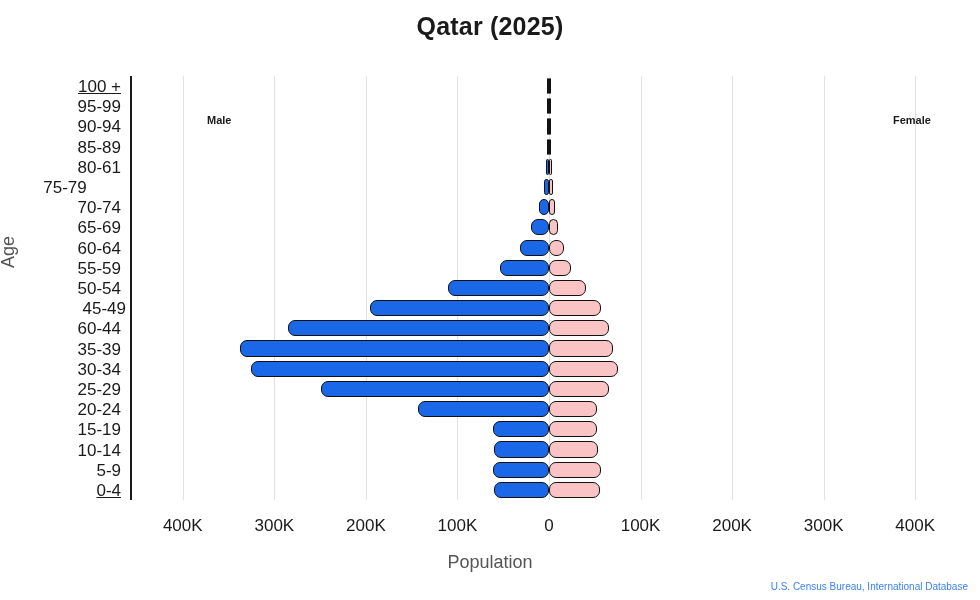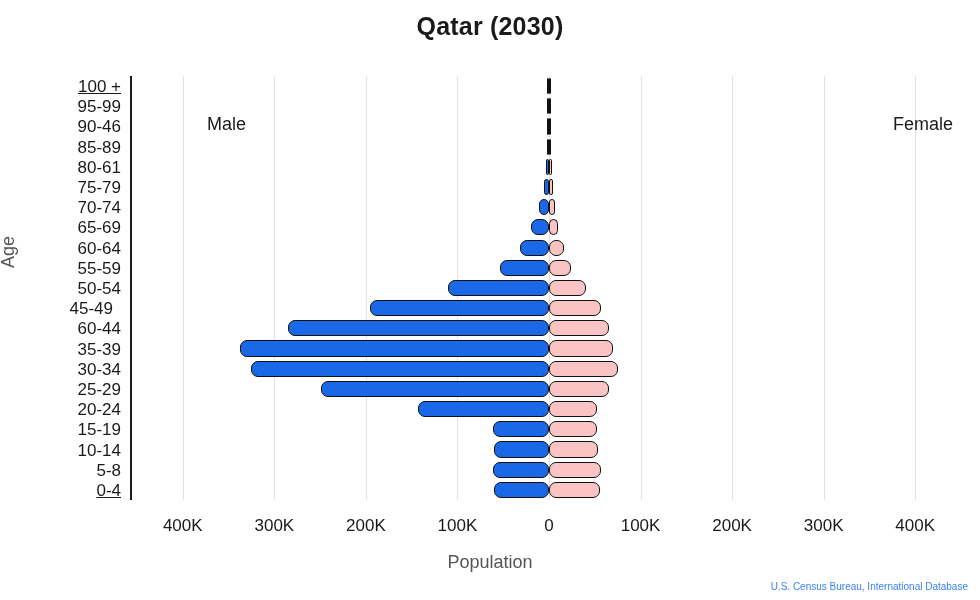--- a/index.html
+++ b/index.html
@@ -46,31 +46,31 @@
   }
   .xtitle{
     position:absolute;left:0;top:552px;width:980px;text-align:center;
     font-size:18px;color:#555555;
   }
   .caption{
     position:absolute;right:12px;bottom:8px;
     font-size:10px;color:#3b82f6;
   }
   .series-label{
-    position:absolute;font-size:18px;color:#1a1a1a;
+    position:absolute;font-size:11px;color:#1a1a1a;font-weight:bold;
   }
   #male-label{left:207px;top:114px;}
   #female-label{left:893px;top:114px;}
 </style>
 </head>
 <body>
 
 <div id="chart-root">
 
-  <div class="chart-title">Qatar (2030)</div>
+  <div class="chart-title">Qatar (2025)</div>
 
   <div class="yaxis-line"></div>
 
   <div class="plot" id="plot">
       <div class="gridline" style="left: 45.7778px;"></div>
       <div class="gridline" style="left: 137.333px;"></div>
       <div class="gridline" style="left: 228.889px;"></div>
       <div class="gridline" style="left: 320.444px;"></div>
       <div class="gridline" style="left: 412px;"></div>
       <div class="gridline" style="left: 503.556px;"></div>
@@ -165,38 +165,38 @@
 
   <div class="ytitle">Age</div>
   <div class="xtitle">Population</div>
 
   <div class="series-label" id="male-label">Male</div>
   <div class="series-label" id="female-label">Female</div>
 
   <div class="caption">U.S. Census Bureau, International Database</div>
 <div class="ylabel-tick" style="top: 78.0952px; left: 9px; width: 112px; text-decoration: underline;">100 +</div>
     <div class="ylabel-tick" style="top: 98.2857px; left: 9px; width: 112px;">95-99</div>
-    <div class="ylabel-tick" style="top: 118.476px; left: 9px; width: 112px;">90-46</div>
+    <div class="ylabel-tick" style="top: 118.476px; left: 9px; width: 112px;">90-94</div>
     <div class="ylabel-tick" style="top: 138.667px; left: 9px; width: 112px;">85-89</div>
     <div class="ylabel-tick" style="top: 158.857px; left: 9px; width: 112px;">80-61</div>
-    <div class="ylabel-tick" style="top: 179.048px; left: 9px; width: 112px;">75-79</div>
+    <div class="ylabel-tick" style="top: 179.048px; left: 9px; width: 112px; text-align: center;">75-79</div>
     <div class="ylabel-tick" style="top: 199.238px; left: 9px; width: 112px;">70-74</div>
     <div class="ylabel-tick" style="top: 219.429px; left: 9px; width: 112px;">65-69</div>
     <div class="ylabel-tick" style="top: 239.619px; left: 9px; width: 112px;">60-64</div>
     <div class="ylabel-tick" style="top: 259.81px; left: 9px; width: 112px;">55-59</div>
     <div class="ylabel-tick" style="top: 280px; left: 9px; width: 112px;">50-54</div>
-    <div class="ylabel-tick" style="top: 300.19px; left: 1px; width: 112px;">45-49</div>
+    <div class="ylabel-tick" style="top: 300.19px; left: 14px; width: 112px;">45-49</div>
     <div class="ylabel-tick" style="top: 320.381px; left: 9px; width: 112px;">60-44</div>
     <div class="ylabel-tick" style="top: 340.571px; left: 9px; width: 112px;">35-39</div>
     <div class="ylabel-tick" style="top: 360.762px; left: 9px; width: 112px;">30-34</div>
     <div class="ylabel-tick" style="top: 380.952px; left: 9px; width: 112px;">25-29</div>
     <div class="ylabel-tick" style="top: 401.143px; left: 9px; width: 112px;">20-24</div>
     <div class="ylabel-tick" style="top: 421.333px; left: 9px; width: 112px;">15-19</div>
     <div class="ylabel-tick" style="top: 441.524px; left: 9px; width: 112px;">10-14</div>
-    <div class="ylabel-tick" style="top: 461.714px; left: 9px; width: 112px;">5-8</div>
+    <div class="ylabel-tick" style="top: 461.714px; left: 9px; width: 112px;">5-9</div>
     <div class="ylabel-tick" style="top: 481.905px; left: 9px; width: 112px; text-decoration: underline;">0-4</div>
     <div class="xtick" style="left: 137.778px;">400K</div>
     <div class="xtick" style="left: 229.333px;">300K</div>
     <div class="xtick" style="left: 320.889px;">200K</div>
     <div class="xtick" style="left: 412.444px;">100K</div>
     <div class="xtick" style="left: 504px;">0</div>
     <div class="xtick" style="left: 595.556px;">100K</div>
     <div class="xtick" style="left: 687.111px;">200K</div>
     <div class="xtick" style="left: 778.667px;">300K</div>
     <div class="xtick" style="left: 870.222px;">400K</div>

